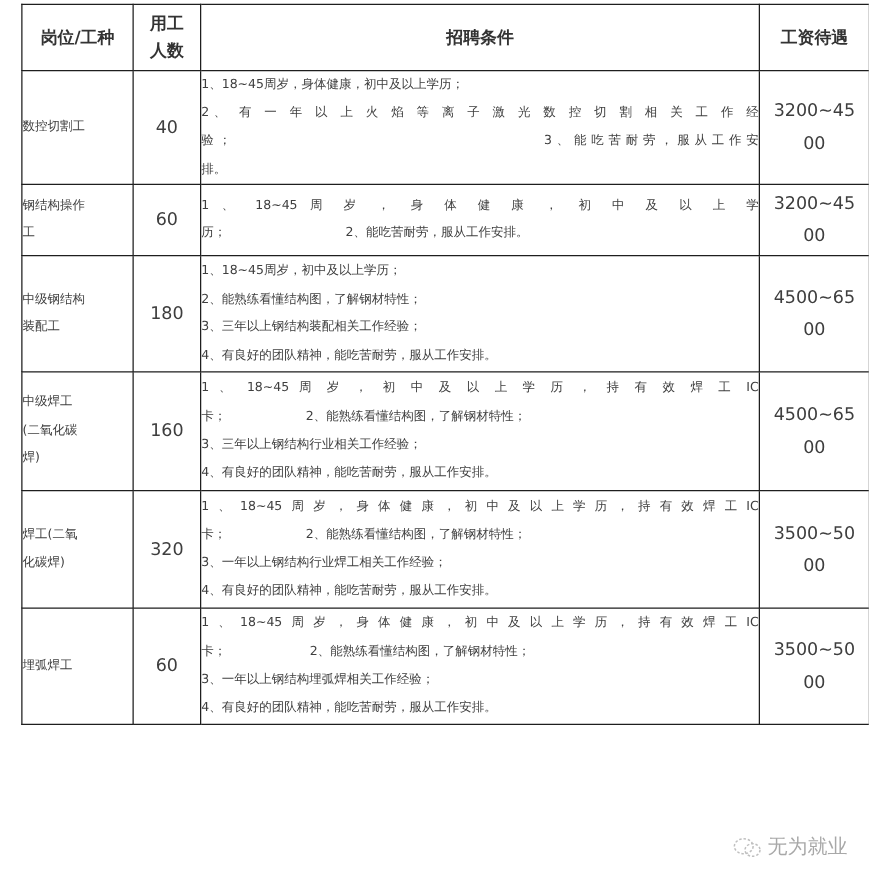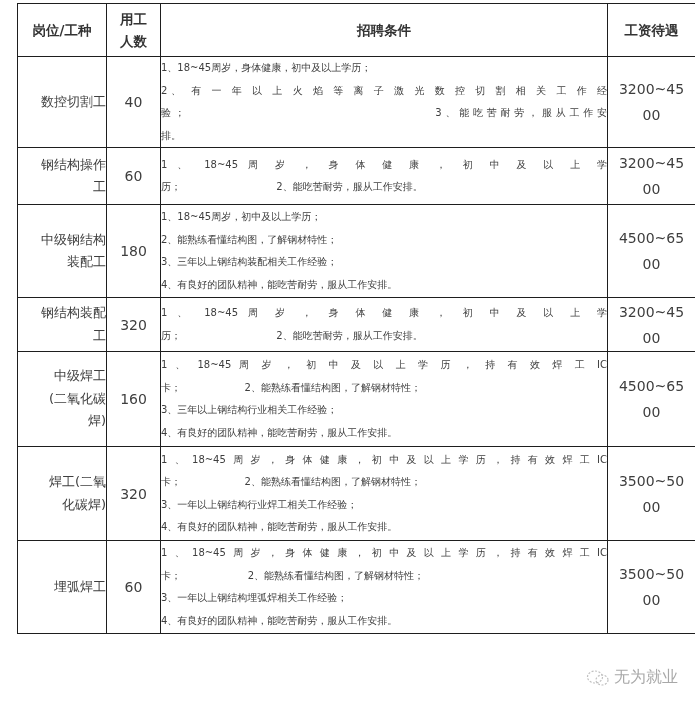--- a/index.html
+++ b/index.html
@@ -2,21 +2,21 @@
 <html><head>
   <meta charset="utf-8">
   <style>
     html, body { margin: 0; padding: 0; background: #ffffff; }
     body { width: 695px; height: 711px; overflow: hidden; position: relative;
            font-family: "DejaVu Sans", "Liberation Sans", sans-serif; color: #3e3e3e; }
     table.jobs { position: absolute; left: 17px; top: 3px; border-collapse: collapse;
                  table-layout: fixed; width: 678px; }
     table.jobs td, table.jobs th { border: 1.5px solid #1e1e1e; padding: 0; vertical-align: middle; }
     th { font-weight: bold; font-size: 13.5px; color: #333; text-align: center; line-height: 22px; height: 52px; }
-    td.pos { text-align: right; font-size: 13px; line-height: 22.5px; padding: 0 6px; }
+    td.pos { text-align: left; font-size: 10px; line-height: 22.5px; padding: 0 6px; }
     td.num { text-align: center; font-size: 14px; }
     td.req { font-size: 10px; line-height: 22.5px; padding: 3px 10px 3px 9px; }
     td.req .line { display: block; white-space: nowrap; overflow: hidden; }
     td.req .line.just { text-align: justify; text-align-last: justify; }
     td.sal { text-align: center; font-size: 14px; line-height: 26px; padding: 0 6px; }
     .watermark { position: absolute; left: 586px; top: 667px; display: flex; align-items: center;
                  gap: 4px; color: #9a9a9a; font-size: 16px; opacity: 0.85; }
     .wm-icon { width: 24px; height: 18px; }
   </style>
 </head>
@@ -65,29 +65,20 @@
         <td class="pos"><span>中级钢结构</span><br><span>装配工</span></td>
         <td class="num">180</td>
         <td class="req">
           <span class="line" style="white-space: pre;">1、18~45周岁，初中及以上学历；</span>
           <span class="line" style="white-space: pre;">2、能熟练看懂结构图，了解钢材特性；</span>
           <span class="line" style="white-space: pre;">3、三年以上钢结构装配相关工作经验；</span>
           <span class="line" style="white-space: pre;">4、有良好的团队精神，能吃苦耐劳，服从工作安排。</span>
         </td>
         <td class="sal"><span>4500~65</span><br><span>00</span></td>
       </tr>
-      <tr style="height: 54px;">
-        <td class="pos"><span>钢结构装配</span><br><span>工</span></td>
-        <td class="num">320</td>
-        <td class="req">
-          <span class="line just" style="white-space: pre;">1 、 18~45 周 岁 ， 身 体 健 康 ， 初 中 及 以 上 学</span>
-          <span class="line" style="white-space: pre;">历；                              2、能吃苦耐劳，服从工作安排。</span>
-        </td>
-        <td class="sal"><span>3200~45</span><br><span>00</span></td>
-      </tr>
       <tr style="height: 95px;">
         <td class="pos"><span>中级焊工</span><br><span>(二氧化碳</span><br><span>焊)</span></td>
         <td class="num">160</td>
         <td class="req">
           <span class="line just" style="white-space: pre;">1 、 18~45 周 岁 ， 初 中 及 以 上 学 历 ， 持 有 效 焊 工 IC</span>
           <span class="line" style="white-space: pre;">卡；                    2、能熟练看懂结构图，了解钢材特性；</span>
           <span class="line" style="white-space: pre;">3、三年以上钢结构行业相关工作经验；</span>
           <span class="line" style="white-space: pre;">4、有良好的团队精神，能吃苦耐劳，服从工作安排。</span>
         </td>
         <td class="sal"><span>4500~65</span><br><span>00</span></td>

